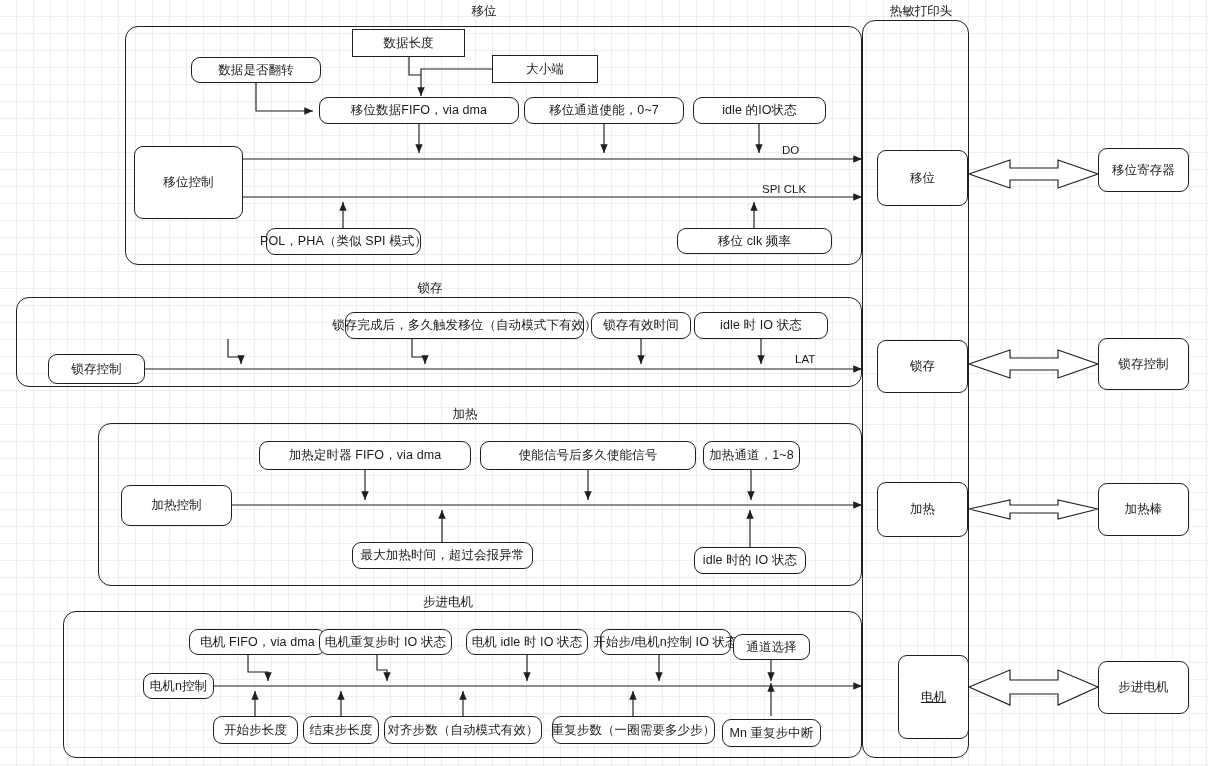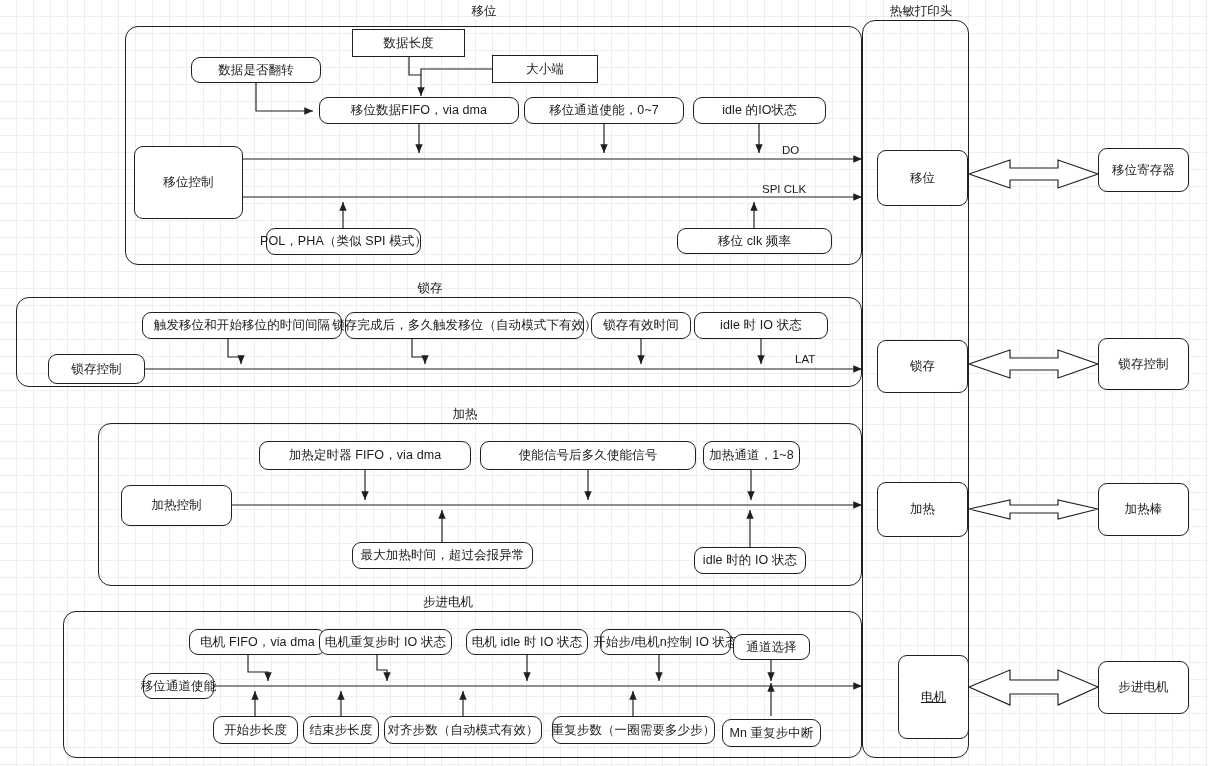--- a/index.html
+++ b/index.html
@@ -186,21 +186,20 @@
   <div class="node rounded" style="left:266px; top:228px; width:155px; height:27px;">POL，PHA（类似 SPI 模式）</div>
 
   <div class="node rounded" style="left:677px; top:228px; width:155px; height:26px;">移位 clk 频率</div>
 
   <div class="sig-label" style="left:782px; top:144px;">DO</div>
   <div class="sig-label" style="left:762px; top:183px;">SPI CLK</div>
 
   <div class="grouptitle" style="left:385px; top:280px; width:90px;">锁存</div>
   <div class="group" style="left:16px; top:297px; width:846px; height:90px;"></div>
 
-  <div class="node rounded" style="left:142px; top:312px; width:200px; height:27px;">触发移位和开始移位的时间间隔</div>
 
   <div class="node rounded" style="left:345px; top:312px; width:239px; height:27px;">锁存完成后，多久触发移位（自动模式下有效）</div>
 
   <div class="node rounded" style="left:591px; top:312px; width:100px; height:27px;">锁存有效时间</div>
 
   <div class="node rounded" style="left:694px; top:312px; width:134px; height:27px;">idle 时 IO 状态</div>
 
   <div class="node rounded" style="left:48px; top:354px; width:97px; height:30px;">锁存控制</div>
 
   <div class="sig-label" style="left:795px; top:353px;">LAT</div>
@@ -226,21 +225,21 @@
   <div class="node rounded" style="left:189px; top:629px; width:137px; height:26px;">电机 FIFO，via dma</div>
 
   <div class="node rounded" style="left:319px; top:629px; width:133px; height:26px;">电机重复步时 IO 状态</div>
 
   <div class="node rounded" style="left:466px; top:629px; width:122px; height:26px;">电机 idle 时 IO 状态</div>
 
   <div class="node rounded" style="left:600px; top:629px; width:131px; height:26px;">开始步/电机n控制 IO 状态</div>
 
   <div class="node rounded" style="left:733px; top:634px; width:77px; height:26px;">通道选择</div>
 
-  <div class="node rounded" style="left:143px; top:673px; width:71px; height:26px;">移位通道使能</div>
+  <div class="node rounded" style="left:143px; top:673px; width:71px; height:26px;">电机n控制</div>
 
   <div class="node rounded" style="left:213px; top:716px; width:85px; height:28px;">开始步长度</div>
 
   <div class="node rounded" style="left:303px; top:716px; width:76px; height:28px;">结束步长度</div>
 
   <div class="node rounded" style="left:384px; top:716px; width:158px; height:28px;">对齐步数（自动模式有效）</div>
 
   <div class="node rounded" style="left:552px; top:716px; width:163px; height:28px;">重复步数（一圈需要多少步）</div>
 
   <div class="node rounded" style="left:722px; top:719px; width:99px; height:28px;">Mn 重复步中断</div>

